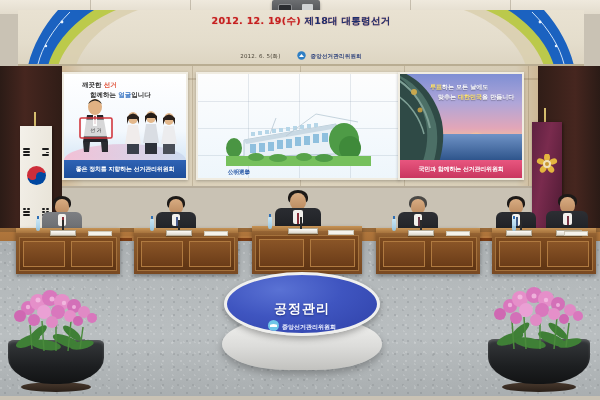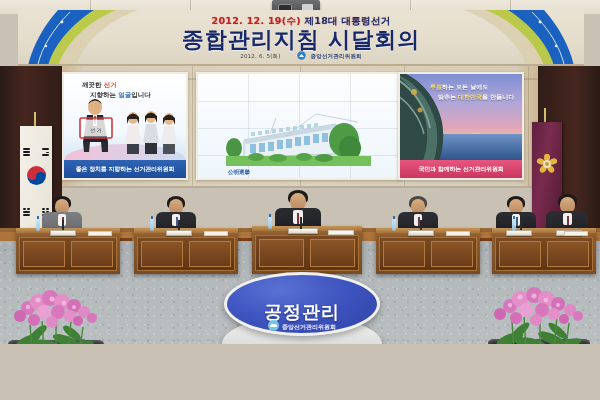--- a/index.html
+++ b/index.html
@@ -2,21 +2,21 @@
 <html><head>
 <meta charset="utf-8">
 <style>
   * { margin:0; padding:0; box-sizing:border-box; }
   html,body { width:600px; height:400px; overflow:hidden; }
   body {
     font-family:"DejaVu Sans", sans-serif;
     background:#c9c2b4;
     position:relative;
   }
-  #stage { position:absolute; inset:0; width:600px; height:344px; overflow:hidden; }
+  #stage { position:absolute; inset:0; width:600px; height:396px; overflow:hidden; }
 
   
   .ceiling {
     position:absolute; left:0; top:0; width:600px; height:14px;
     background:linear-gradient(#efe9dd,#e3dccd);
   }
   .ceiling-seam {
     position:absolute; top:0; width:1px; height:14px; background:rgba(150,140,120,.45);
   }
   .projector {
@@ -303,21 +303,21 @@
     border:3px solid #f0f0ee;
     box-shadow:0 3px 6px rgba(0,0,0,.3);
     overflow:hidden;
   }
   .podium-l1, .podium-l2 {
     position:absolute; left:0; right:0; text-align:center;
     color:#ffffff; font-weight:bold;
     text-shadow:0 1px 2px rgba(20,30,90,.6);
   }
   .podium-l1 { top:9px;  font-size:13px; letter-spacing:1px; }
-  .podium-l2 { top:25px; font-size:18px; letter-spacing:1px; }
+  .podium-l2 { top:25px; font-size:13px; letter-spacing:1px; }
   .podium-org {
     position:absolute; left:0; right:0; top:45px; text-align:center;
     font-size:6px; color:#eef1ff; font-weight:bold;
   }
   .podium-org .mk {
     display:inline-block; width:11px; height:11px; border-radius:50%;
     background:#6ec6e8; vertical-align:-2px; margin-right:3px; position:relative;
   }
   .podium-org .mk:after{
     content:""; position:absolute; left:2px; top:4px; width:7px; height:3px;
@@ -372,21 +372,20 @@
         <path d="M76 0 H40 C24 18 14 38 10 56 H30 C36 34 54 14 76 0 Z" fill="#1b62c0"></path>
         <path d="M52 2 C34 20 24 38 20 54" stroke="#cfe2f7" stroke-width="1" fill="none"></path>
         <circle cx="44" cy="12" r="1.4" fill="#eaf3fd"></circle>
         <circle cx="28" cy="36" r="1.2" fill="#eaf3fd"></circle>
       </svg>
     </div>
     <div class="banner-title-line1">
       <span>2012. 12. 19(수)</span>
       <span class="navy">제18대 대통령선거</span>
     </div>
-    <div class="banner-title-main">종합관리지침 시달회의</div>
     <div class="banner-sub">
       <span>2012. 6. 5(화)</span>
       <span class="orgmark">
         <svg width="9" height="9" viewBox="0 0 9 9">
             <circle cx="4.5" cy="4.5" r="4.2" fill="#2f7fc4"></circle>
             <path d="M2 6 L4.5 3 L7 6 Z" fill="#fff"></path>
           </svg>
       </span>
       <span class="orgname">중앙선거관리위원회</span>
     </div>
@@ -399,21 +398,21 @@
   <div class="wall-seam" style="left:192px; top:66px; height:120px"></div>
   <div class="wall-seam" style="left:300px; top:66px; height:120px"></div>
   <div class="wall-seam" style="left:404px; top:66px; height:120px"></div>
   <div class="wall-seam" style="left:528px; top:66px; height:120px"></div>
 
   <div class="screen screen-left">
     <div class="pl-bg"></div>
     <div class="pl-title">
       <span style="margin-left:14px"></span><span>깨끗한</span>
       <span class="hl">선거</span><br>
-      <span style="margin-left:22px"></span><span>지향하는</span>
+      <span style="margin-left:22px"></span><span>함께하는</span>
       <span class="hl2">얼굴</span><span>입니다</span>
     </div>
     <div class="pl-wave"></div>
     <div class="pl-man">
       <svg width="46" height="56" viewBox="0 0 46 56">
         <ellipse cx="21" cy="11" rx="7" ry="8" fill="#e0b183"></ellipse>
         <path d="M14 8 Q21 1 28 8 Q26 4 21 3 Q16 4 14 8 Z" fill="#20201e"></path>
         <path d="M13 19 L29 19 L34 46 L9 46 Z" fill="#23242a"></path>
         <path d="M19 19 L23 19 L23 30 L19 30 Z" fill="#f3f1ec"></path>
         <rect x="20.2" y="20" width="1.6" height="8" fill="#8a2f3a"></rect>

